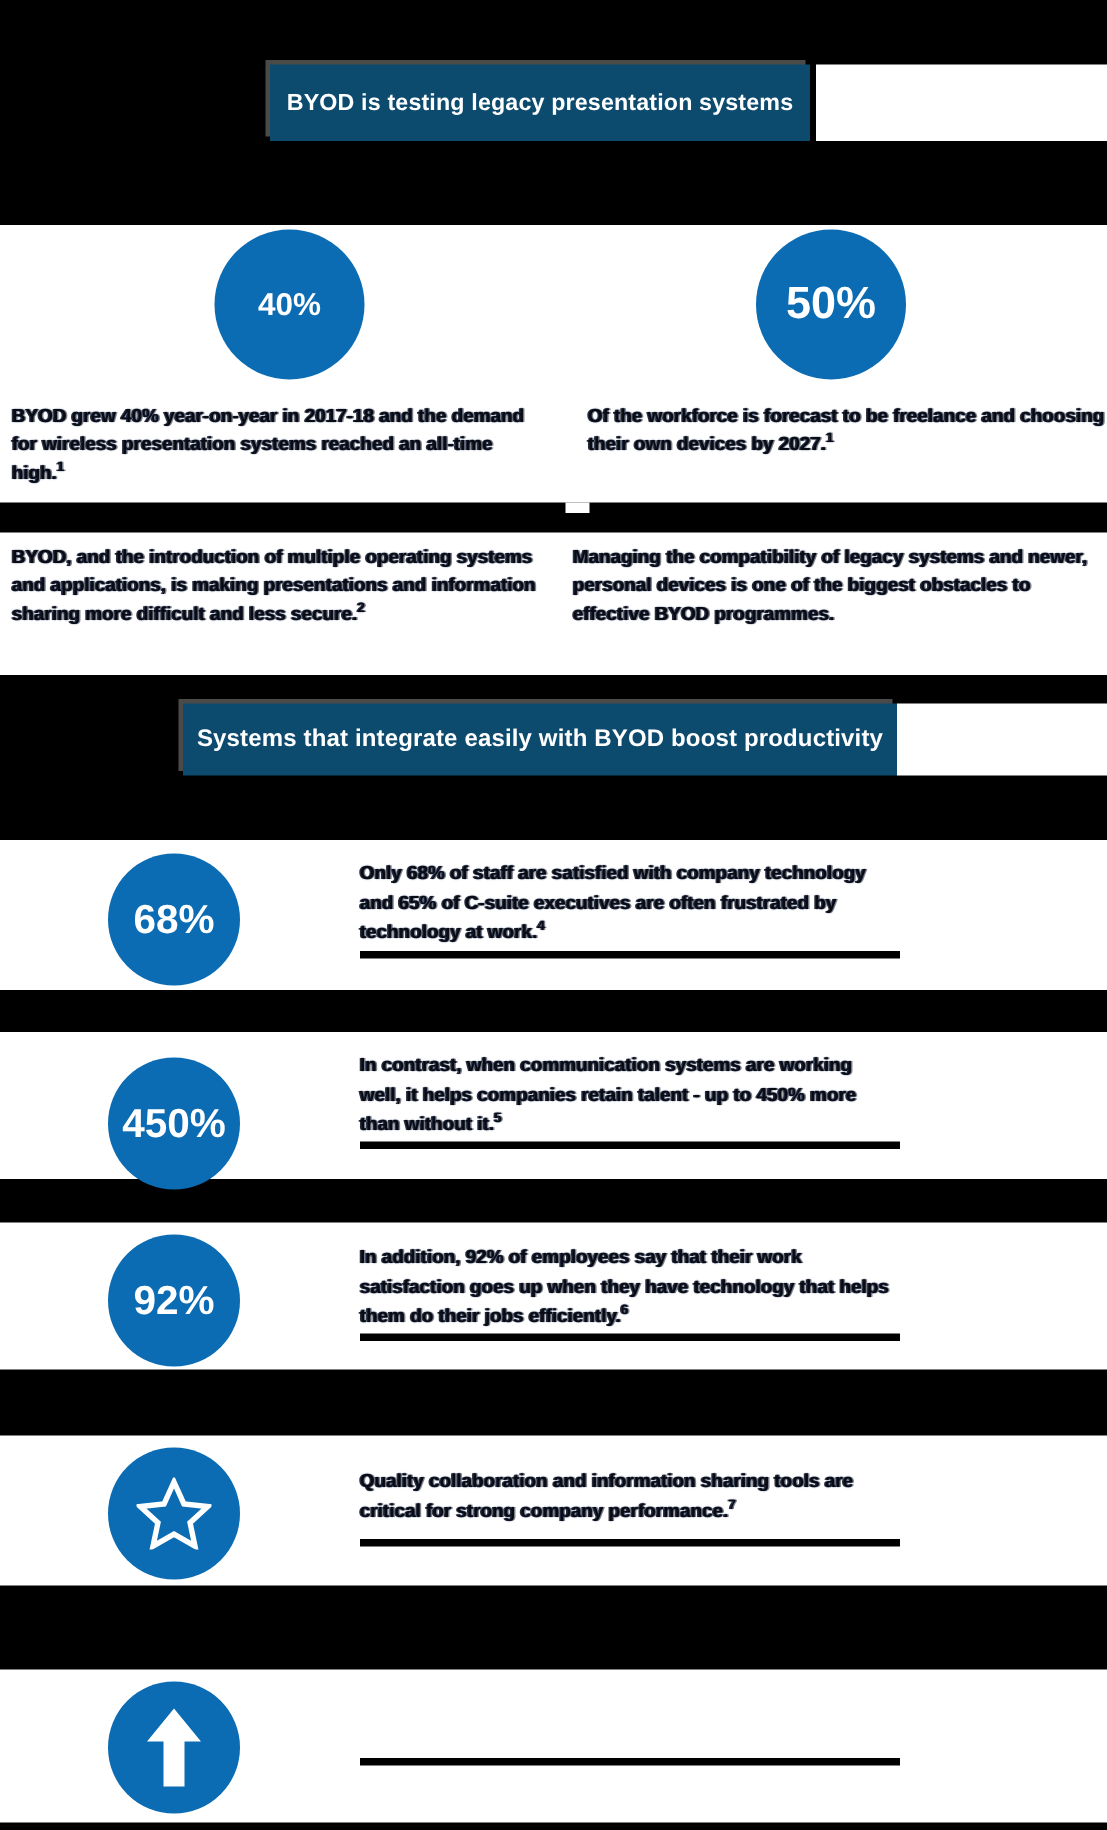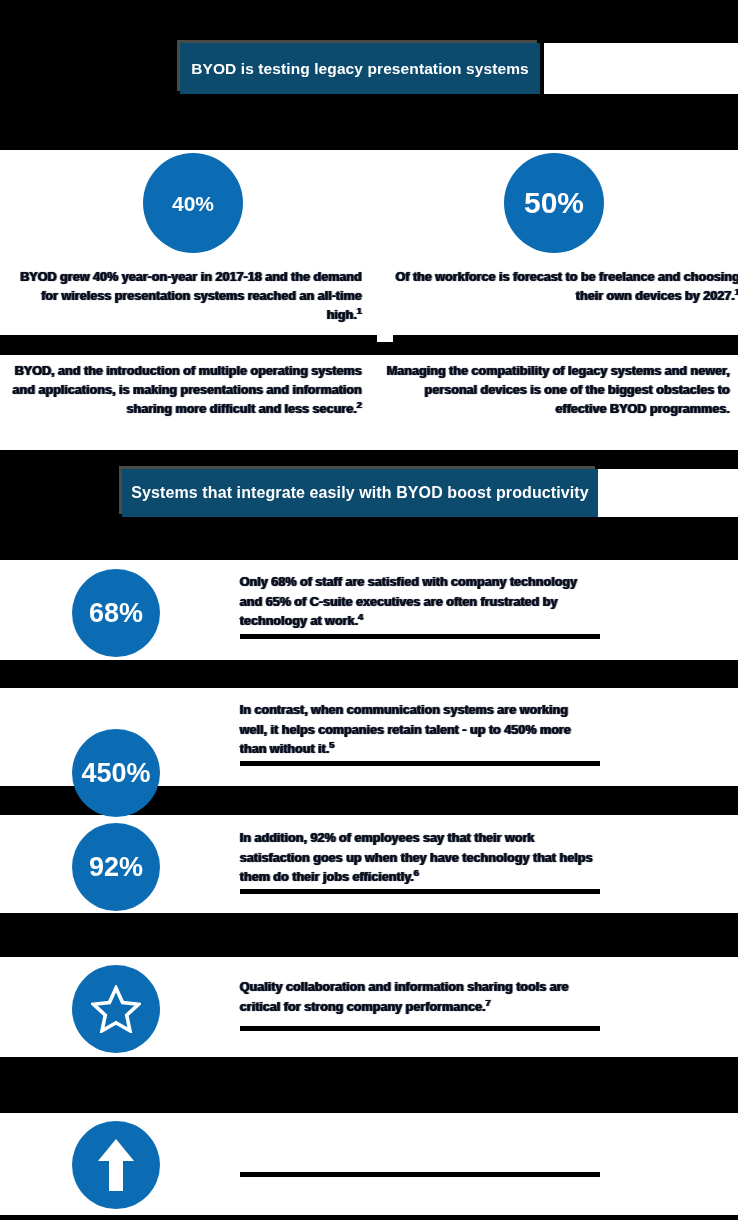--- a/index.html
+++ b/index.html
@@ -25,29 +25,29 @@
 
   
   .circle{
     position:absolute;border-radius:50%;background:#0b6cb3;color:#fff;
     display:flex;align-items:center;justify-content:center;
     font-weight:bold;line-height:1;
   }
   .c40{left:143px;top:153px;width:100px;height:100px;font-size:21px;}
   .c50{left:504px;top:153px;width:100px;height:100px;font-size:30px;}
   .c68{left:72px;top:569px;width:88px;height:88px;font-size:27px;}
-  .c450{left:72px;top:729px;width:88px;height:88px;font-size:27px;justify-content:center;}
+  .c450{left:72px;top:705px;width:88px;height:88px;font-size:27px;justify-content:center;}
   .c92{left:72px;top:823px;width:88px;height:88px;font-size:27px;}
   .cstar{left:72px;top:965px;width:88px;height:88px;}
   .carrow{left:72px;top:1121px;width:88px;height:88px;}
   .circle svg{display:block;}
 
   
   .para{
-    position:absolute;text-align:right;
+    position:absolute;text-align:left;
     font-size:12.6px;line-height:19px;color:#0a0a12;font-weight:600;
     text-shadow:
        0 0 1px #1b3a6b,
        1px 0 0 rgba(120,120,125,.85),
       -1px 0 0 rgba(20,20,30,.9);
   }
   .para span{background:rgba(0,0,0,.0);}
   .p-tl{left:8px;top:268px;width:354px;}
   .p-tr{left:392px;top:268px;width:348px;}
   .p-bl{left:8px;top:362px;width:354px;}

